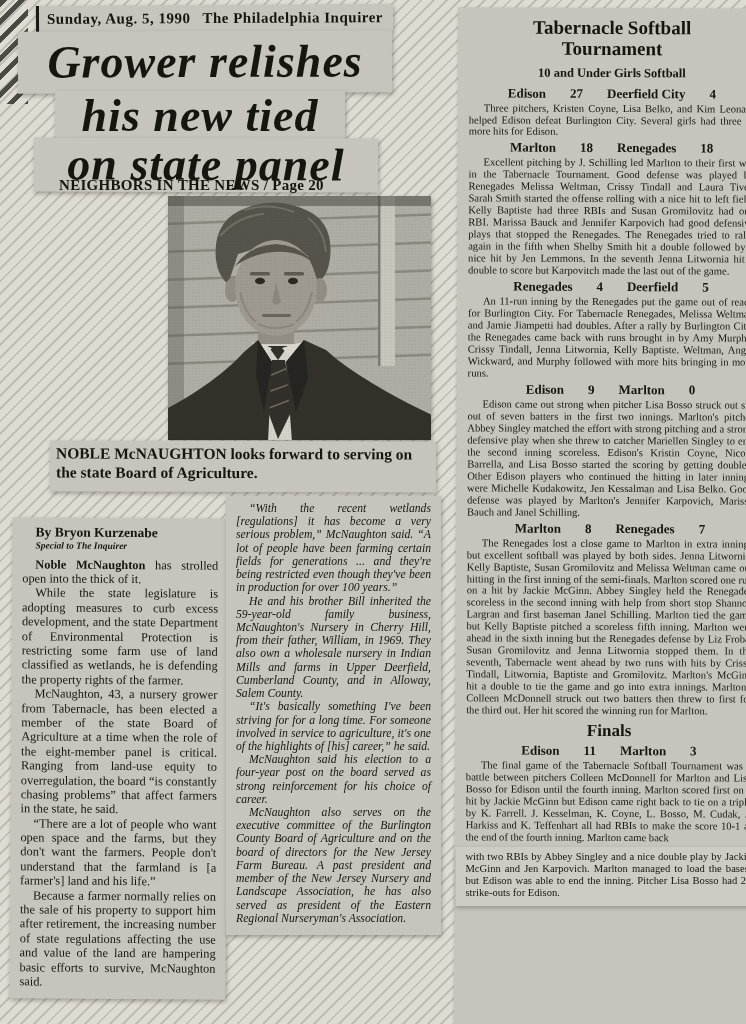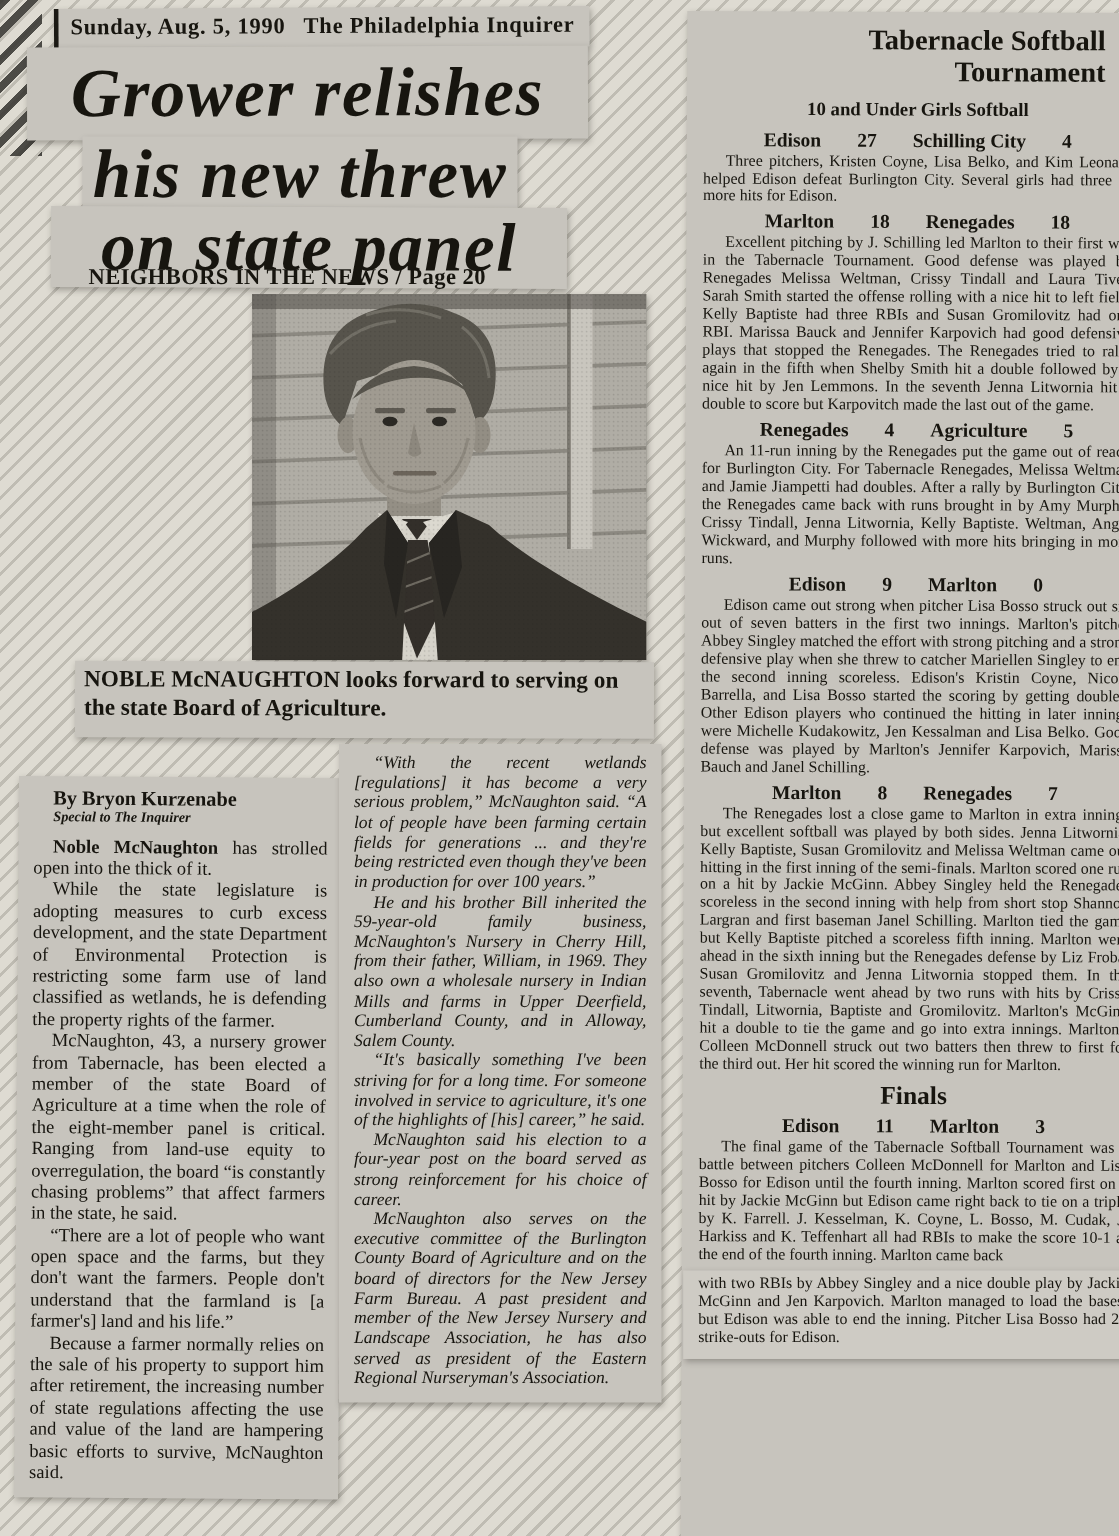--- a/index.html
+++ b/index.html
@@ -81,21 +81,21 @@
   }
   
   .right-col{
     left:456px;top:8px;width:286px;min-height:1002px;
     padding:7px 11px 10px 11px;
     transform:rotate(0.25deg);
     text-align:justify;
   }
   .sb-title{
     font-weight:bold;font-size:19px;line-height:1.12;
-    text-align:right;margin:2px 18px 6px 18px;
+    text-align:center;margin:2px 18px 6px 18px;
   }
   .sb-sub{
     font-weight:bold;font-size:12.5px;text-align:center;margin-bottom:5px;
   }
   .score-line{
     display:flex;justify-content:center;gap:24px;
     font-weight:bold;font-size:13px;margin:2px 0 1px 0;
   }
   .right-col p{margin:0 0 1px 0;text-indent:15px;font-size:10.6px;line-height:1.13;}
   .finals-h{font-weight:bold;font-size:17px;text-align:center;margin:4px 0 2px 0;}
@@ -110,21 +110,21 @@
 <body>
 
 <div class="corner-mark"></div>
 
 <div class="clip date-strip">
   <span>Sunday, Aug. 5, 1990</span>
   <span class="paper-name">The Philadelphia Inquirer</span>
 </div>
 
 <div class="clip hl hl1">Grower relishes</div>
-<div class="clip hl hl2">his new threw</div>
+<div class="clip hl hl2">his new tied</div>
 <div class="clip hl hl3">on state panel</div>
 
 <div class="clip kicker">NEIGHBORS IN THE NEWS / Page 20</div>
 
 <div class="clip photo-wrap">
   <svg width="263" height="244" viewBox="0 0 263 244" xmlns="http://www.w3.org/2000/svg">
     <defs>
       <pattern id="halftone" width="3" height="3" patternUnits="userSpaceOnUse">
         <circle cx="1" cy="1" r="0.55" fill="#1c1a16" opacity="0.16"></circle>
       </pattern>
@@ -215,37 +215,37 @@
   <p>McNaughton also serves on the executive committee of the Burlington County Board of Agriculture and on the board of directors for the New Jersey Farm Bureau. A past president and member of the New Jersey Nursery and Landscape Association, he has also served as president of the Eastern Regional Nurseryman's Association.</p>
 </div>
 
 <div class="clip right-col">
   <div class="sb-title">Tabernacle Softball Tournament</div>
   <div class="sb-sub">10 and Under Girls Softball</div>
 
   <div class="score-line">
     <span>Edison</span>
     <span>27</span>
-    <span>Schilling City</span>
+    <span>Deerfield City</span>
     <span>4</span>
   </div>
   <p>Three pitchers, Kristen Coyne, Lisa Belko, and Kim Leonard helped Edison defeat Burlington City. Several girls had three or more hits for Edison.</p>
 
   <div class="score-line">
     <span>Marlton</span>
     <span>18</span>
     <span>Renegades</span>
     <span>18</span>
   </div>
   <p>Excellent pitching by J. Schilling led Marlton to their first win in the Tabernacle Tournament. Good defense was played by Renegades Melissa Weltman, Crissy Tindall and Laura Tiver. Sarah Smith started the offense rolling with a nice hit to left field. Kelly Baptiste had three RBIs and Susan Gromilovitz had one RBI. Marissa Bauck and Jennifer Karpovich had good defensive plays that stopped the Renegades. The Renegades tried to rally again in the fifth when Shelby Smith hit a double followed by a nice hit by Jen Lemmons. In the seventh Jenna Litwornia hit a double to score but Karpovitch made the last out of the game.</p>
 
   <div class="score-line">
     <span>Renegades</span>
     <span>4</span>
-    <span>Agriculture</span>
+    <span>Deerfield</span>
     <span>5</span>
   </div>
   <p>An 11-run inning by the Renegades put the game out of reach for Burlington City. For Tabernacle Renegades, Melissa Weltman and Jamie Jiampetti had doubles. After a rally by Burlington City, the Renegades came back with runs brought in by Amy Murphy, Crissy Tindall, Jenna Litwornia, Kelly Baptiste. Weltman, Angie Wickward, and Murphy followed with more hits bringing in more runs.</p>
 
   <div class="score-line">
     <span>Edison</span>
     <span>9</span>
     <span>Marlton</span>
     <span>0</span>
   </div>

